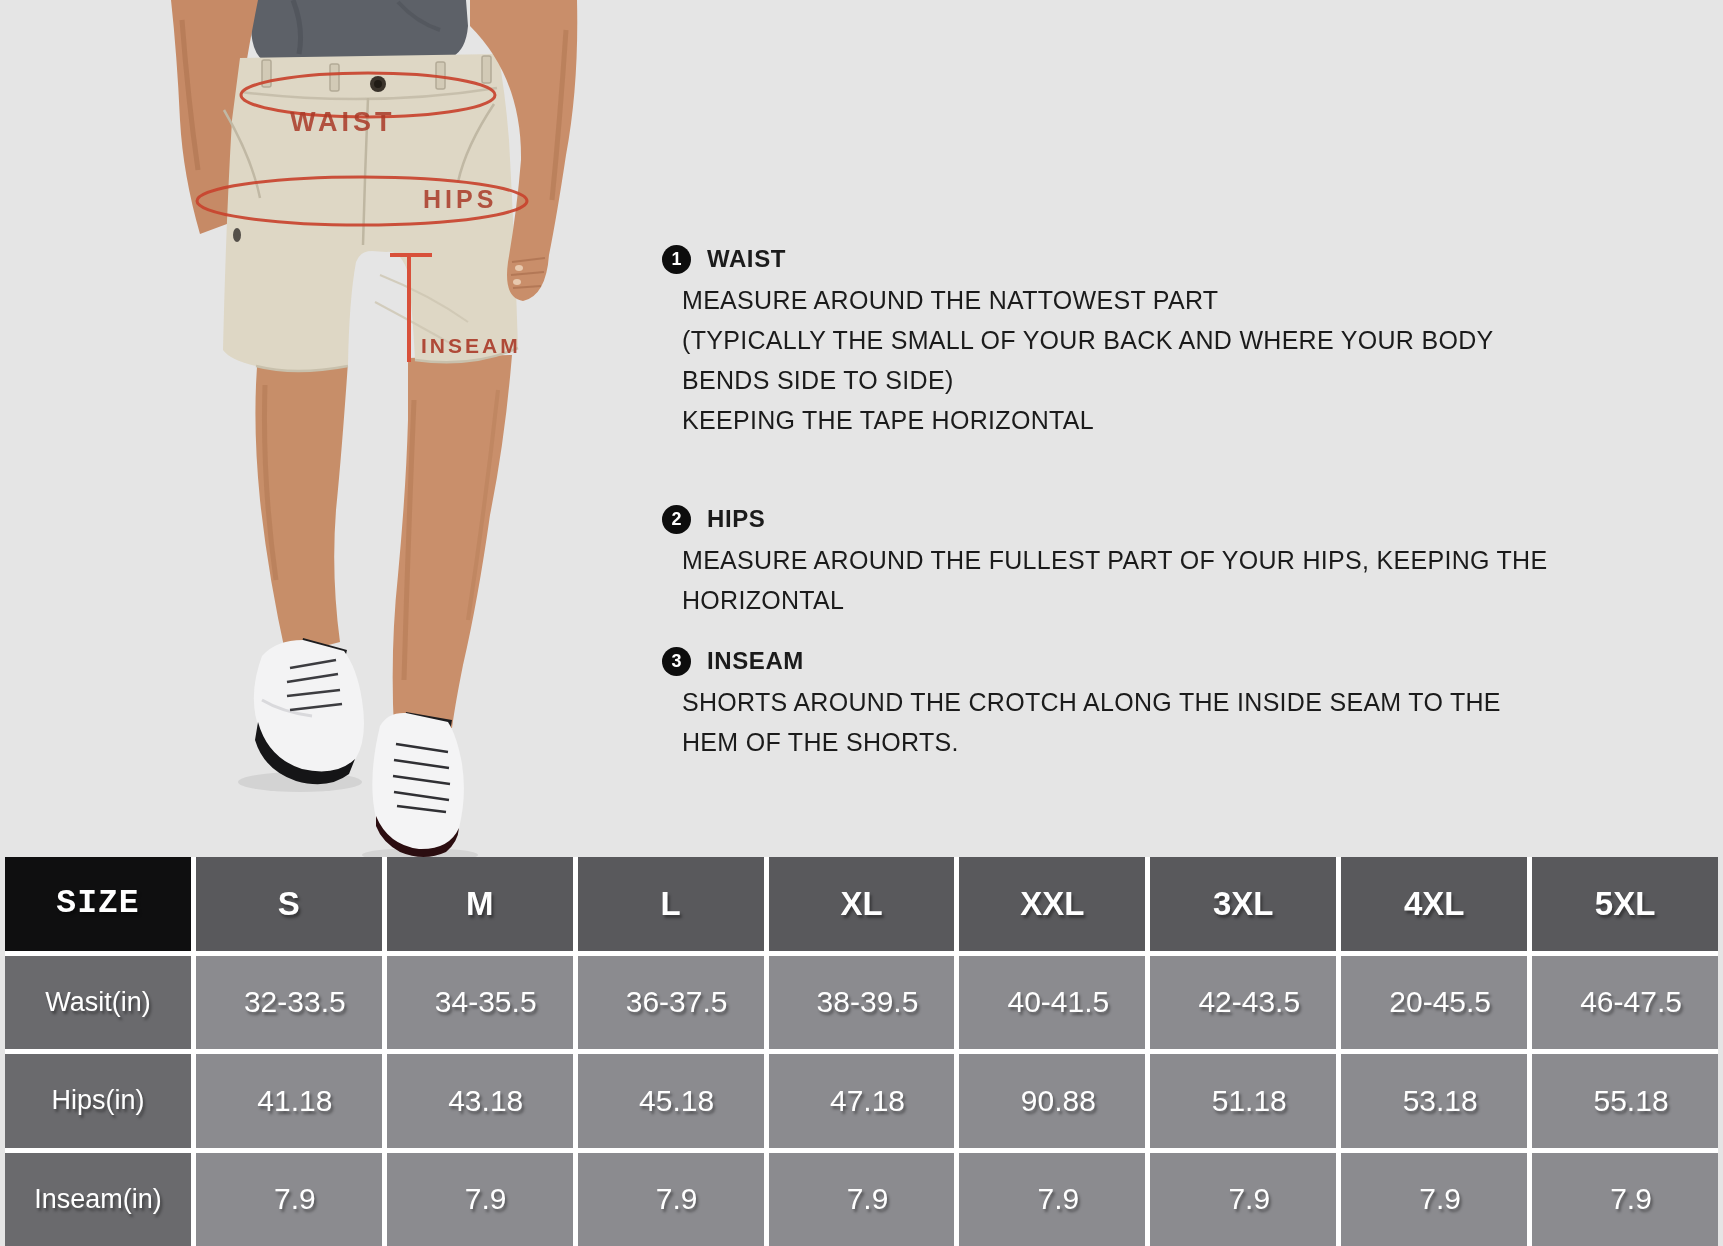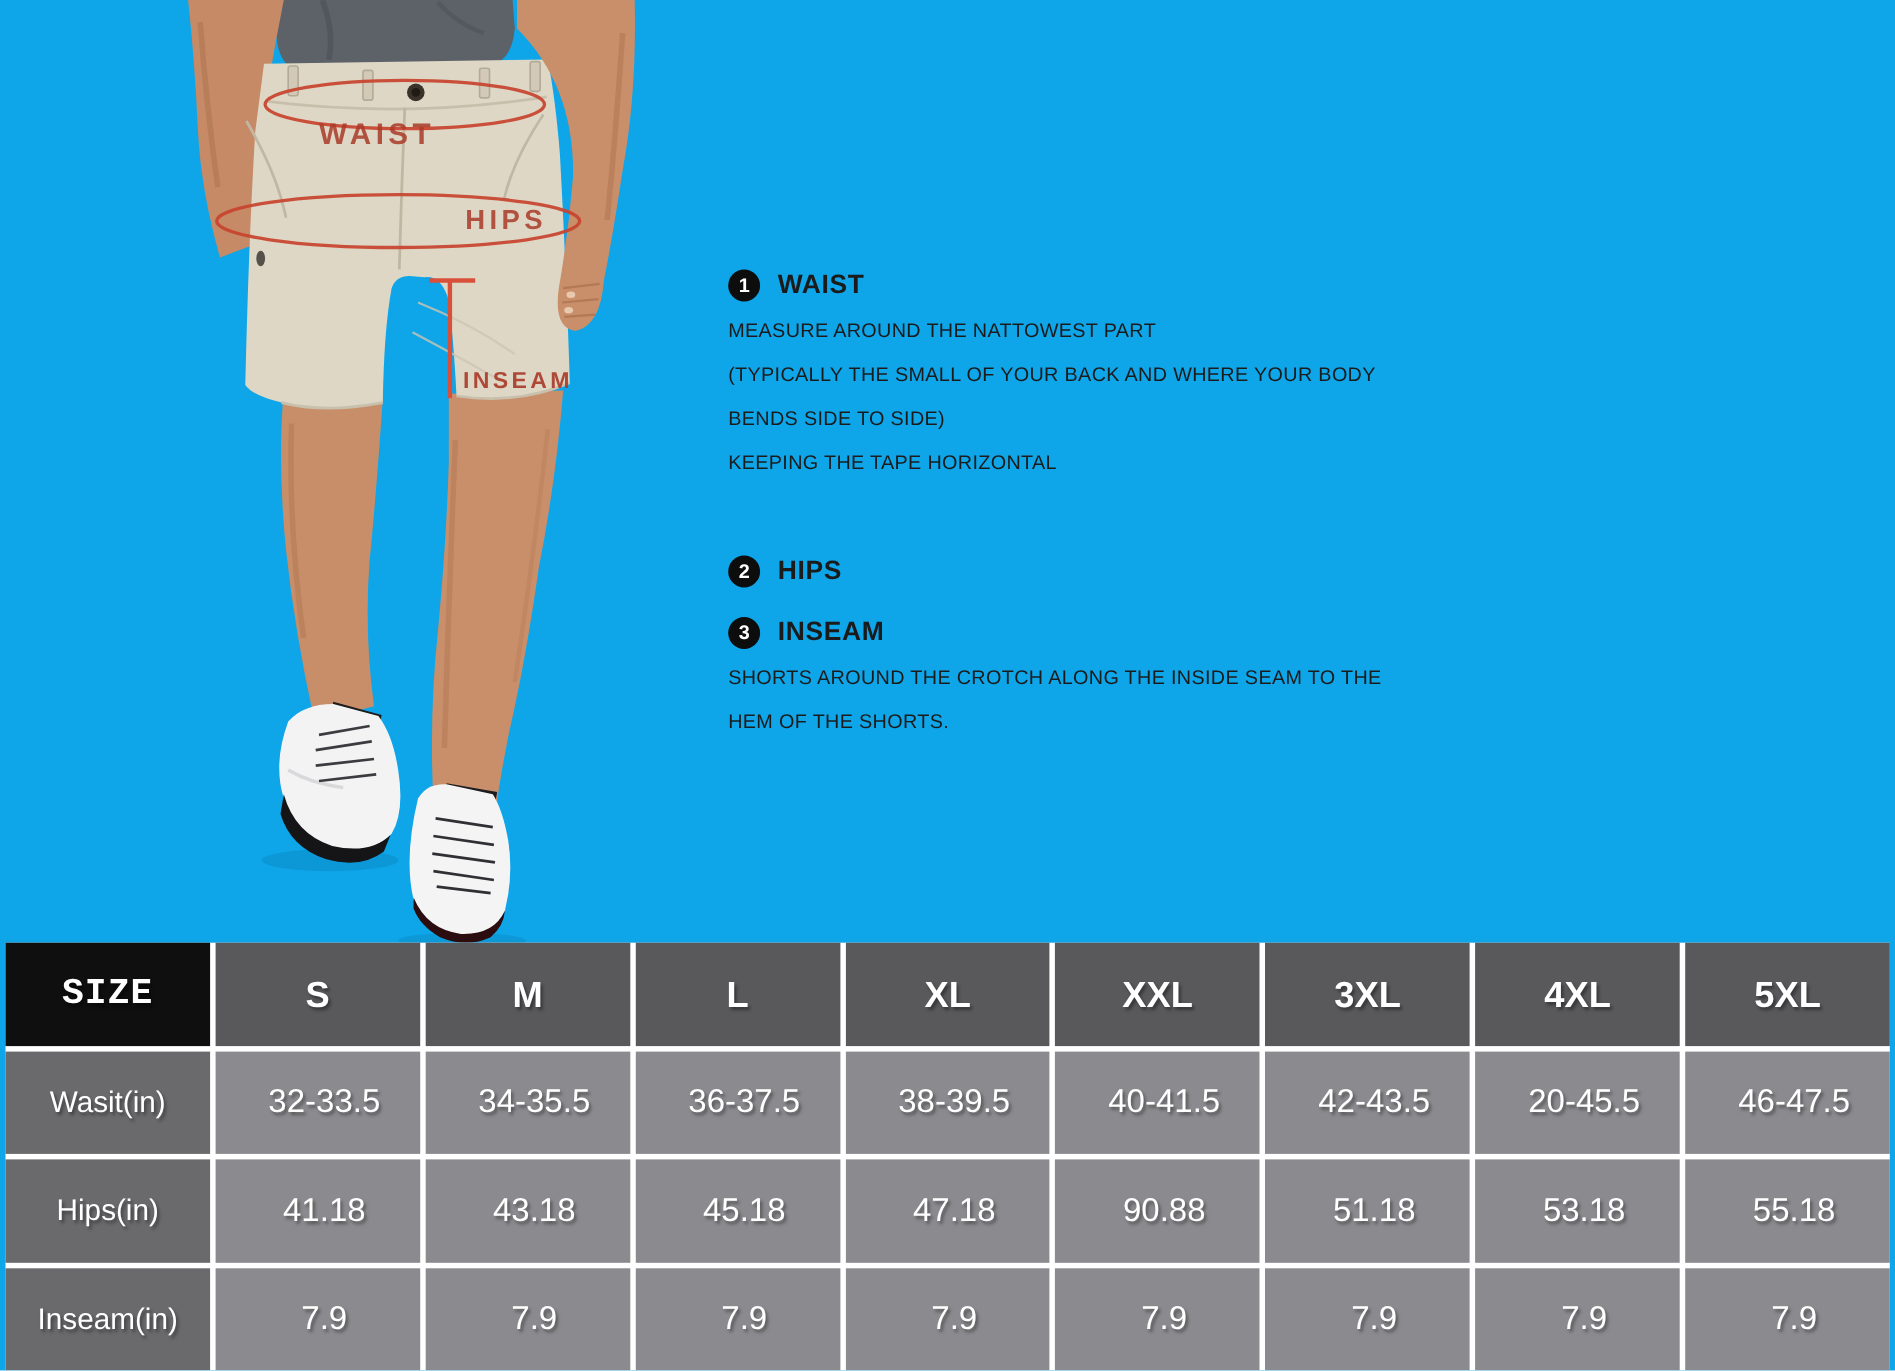--- a/index.html
+++ b/index.html
@@ -1,37 +1,37 @@
 <!DOCTYPE html>
 <html><head>
 <meta charset="utf-8">
 <style>
   html,body{margin:0;padding:0;background:#ffffff;}
   .canvas{
-    position:relative;width:1723px;height:1246px;background:#0ea5e9;overflow:hidden;
+    position:relative;width:1723px;height:1246px;background:#e5e5e5;overflow:hidden;
     font-family:"Liberation Sans",sans-serif;
   }
 
   
   .figure{position:absolute;left:0;top:0;width:600px;height:860px;}
 
   
   .instructions{position:absolute;left:662px;top:244px;width:720px;color:#1b1b1b;}
   .section{margin:0;}
   .section.s1{margin-bottom:64px;}
   .section.s2{margin-bottom:26px;}
   .section-heading{display:flex;align-items:center;gap:16px;height:30px;}
   .bullet{
     width:29px;height:29px;border-radius:50%;background:#0d0d0d;color:#ffffff;
     font-size:18px;font-weight:bold;display:flex;align-items:center;justify-content:center;
     flex:0 0 auto;
   }
   .section-title{font-size:24px;font-weight:bold;letter-spacing:0.6px;}
   .section-body{margin-top:6px;}
-  .body-line{font-size:18px;line-height:40px;letter-spacing:0.3px;white-space:nowrap;}
+  .body-line{font-size:25px;line-height:40px;letter-spacing:0.3px;white-space:nowrap;margin-left:20px;}
 
   
   .size-table{
     position:absolute;left:5px;right:5px;top:857px;bottom:0;
     display:grid;grid-template-columns:repeat(9,1fr);grid-template-rows:repeat(4,1fr);
     gap:5px;background:#ffffff;
   }
   .cell{
     display:flex;align-items:center;justify-content:center;color:#ffffff;
     text-shadow:2px 3px 3px rgba(0,0,0,0.40);
@@ -157,20 +157,24 @@
         <div class="body-line">BENDS SIDE TO SIDE)</div>
         <div class="body-line">KEEPING THE TAPE HORIZONTAL</div>
       </div>
     </div>
 
     <div class="section s2">
       <div class="section-heading">
         <span class="bullet">2</span>
         <span class="section-title">HIPS</span>
       </div>
+      <div class="section-body">
+        <div class="body-line">MEASURE AROUND THE FULLEST PART OF YOUR HIPS, KEEPING THE</div>
+        <div class="body-line">HORIZONTAL</div>
+      </div>
     </div>
 
     <div class="section s3">
       <div class="section-heading">
         <span class="bullet">3</span>
         <span class="section-title">INSEAM</span>
       </div>
       <div class="section-body">
         <div class="body-line">SHORTS AROUND THE CROTCH ALONG THE INSIDE SEAM TO THE</div>
         <div class="body-line">HEM OF THE SHORTS.</div>

